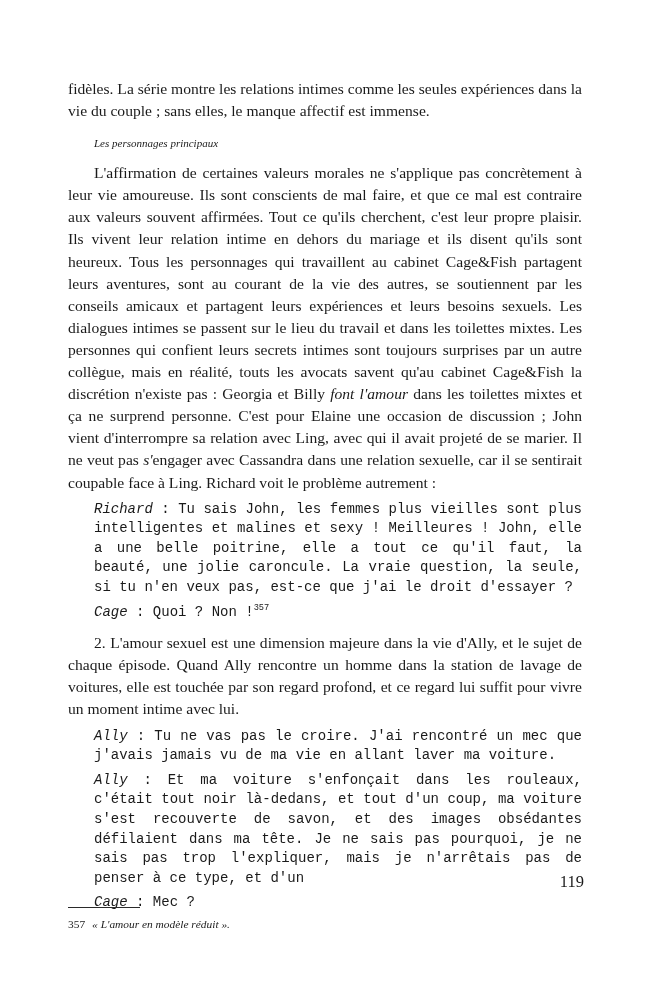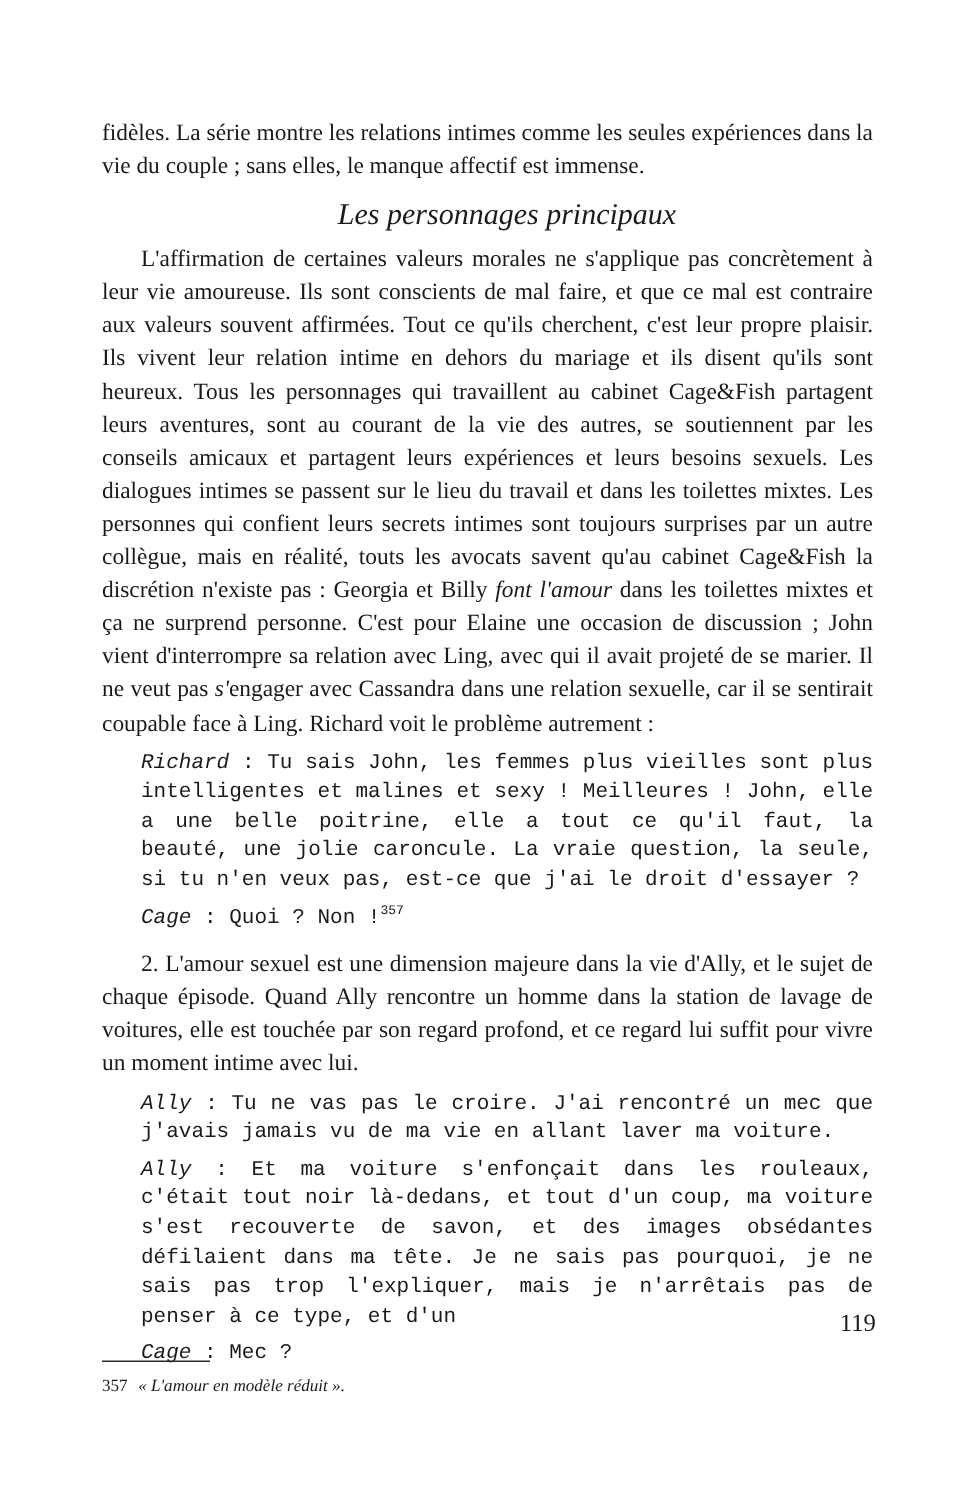--- a/index.html
+++ b/index.html
@@ -43,26 +43,26 @@
 
   .body-par {
     text-indent: 26px;
   }
   .no-indent {
     text-indent: 0;
   }
 
   .heading {
     font-style: italic;
-    font-size: 20px;
+    font-size: 11px;
     line-height: 22px;
     margin-top: 10px;
     margin-bottom: 8px;
     padding-left: 26px;
-    text-align: center;
+    text-align: left;
   }
 
   .quote {
     margin-top: 6px;
     margin-left: 26px;
     width: 488px;
   }
   .quote p {
     font-size: 14px;
     line-height: 19.6px;

